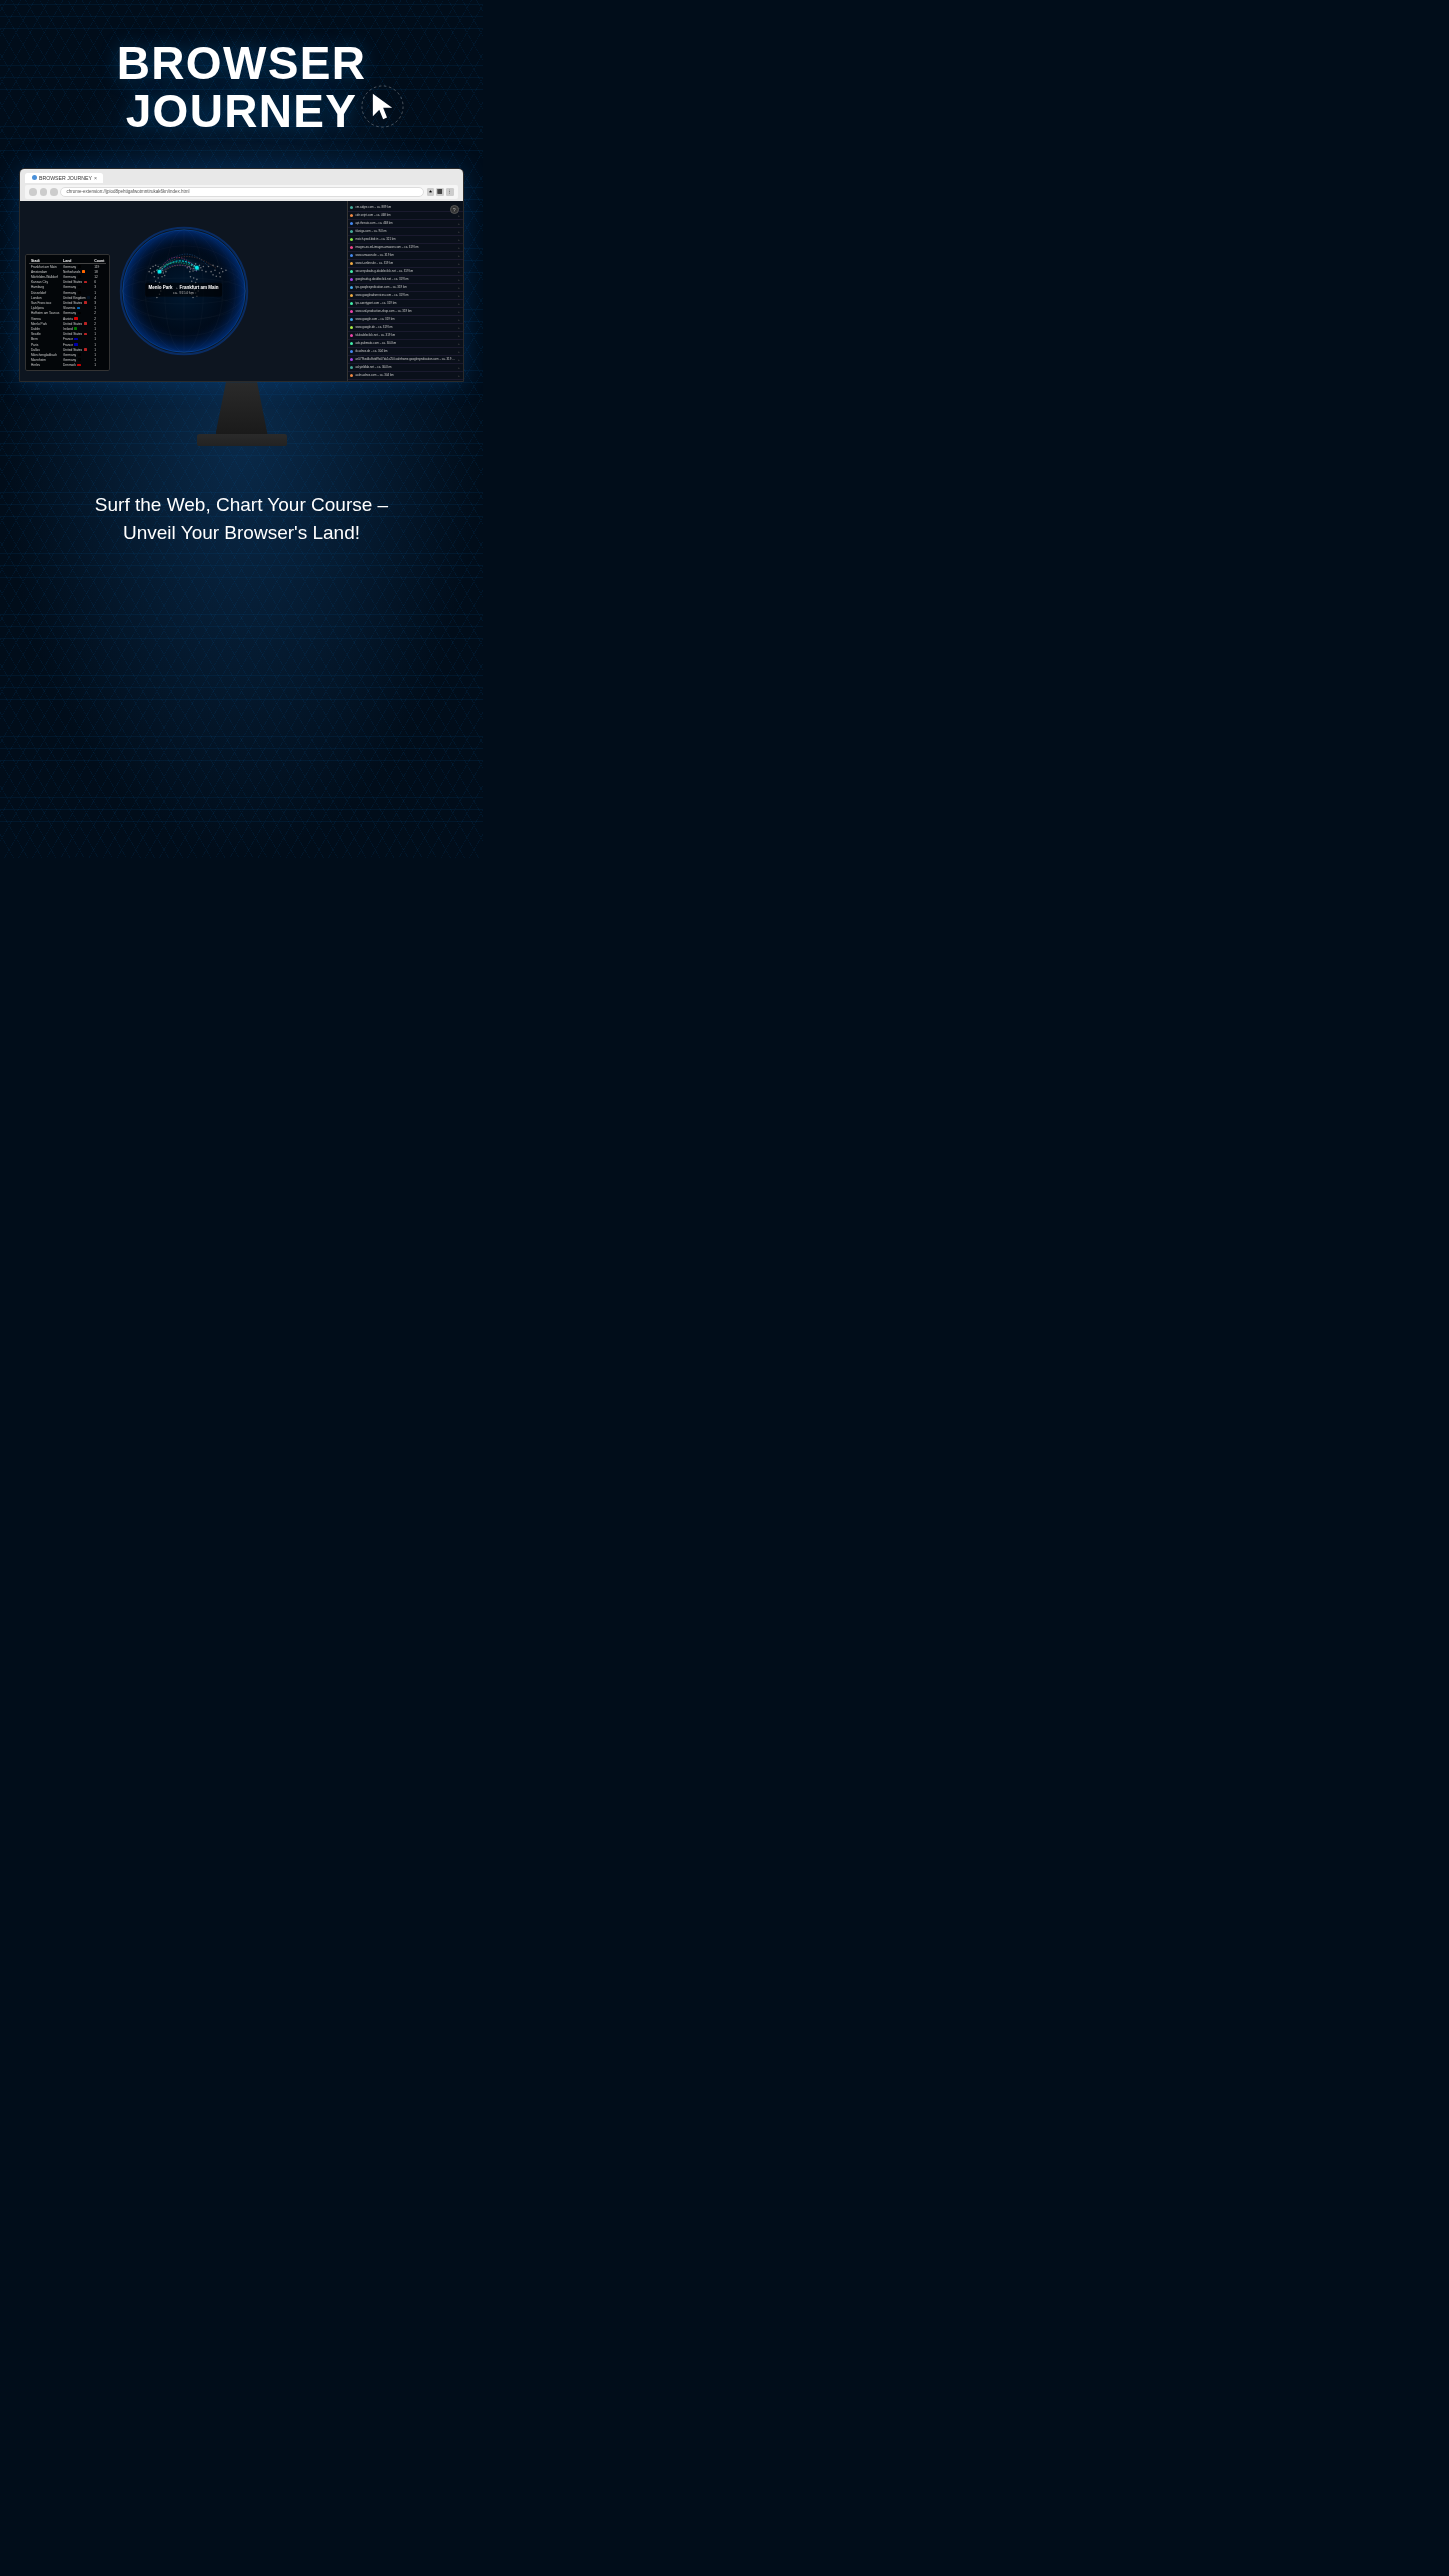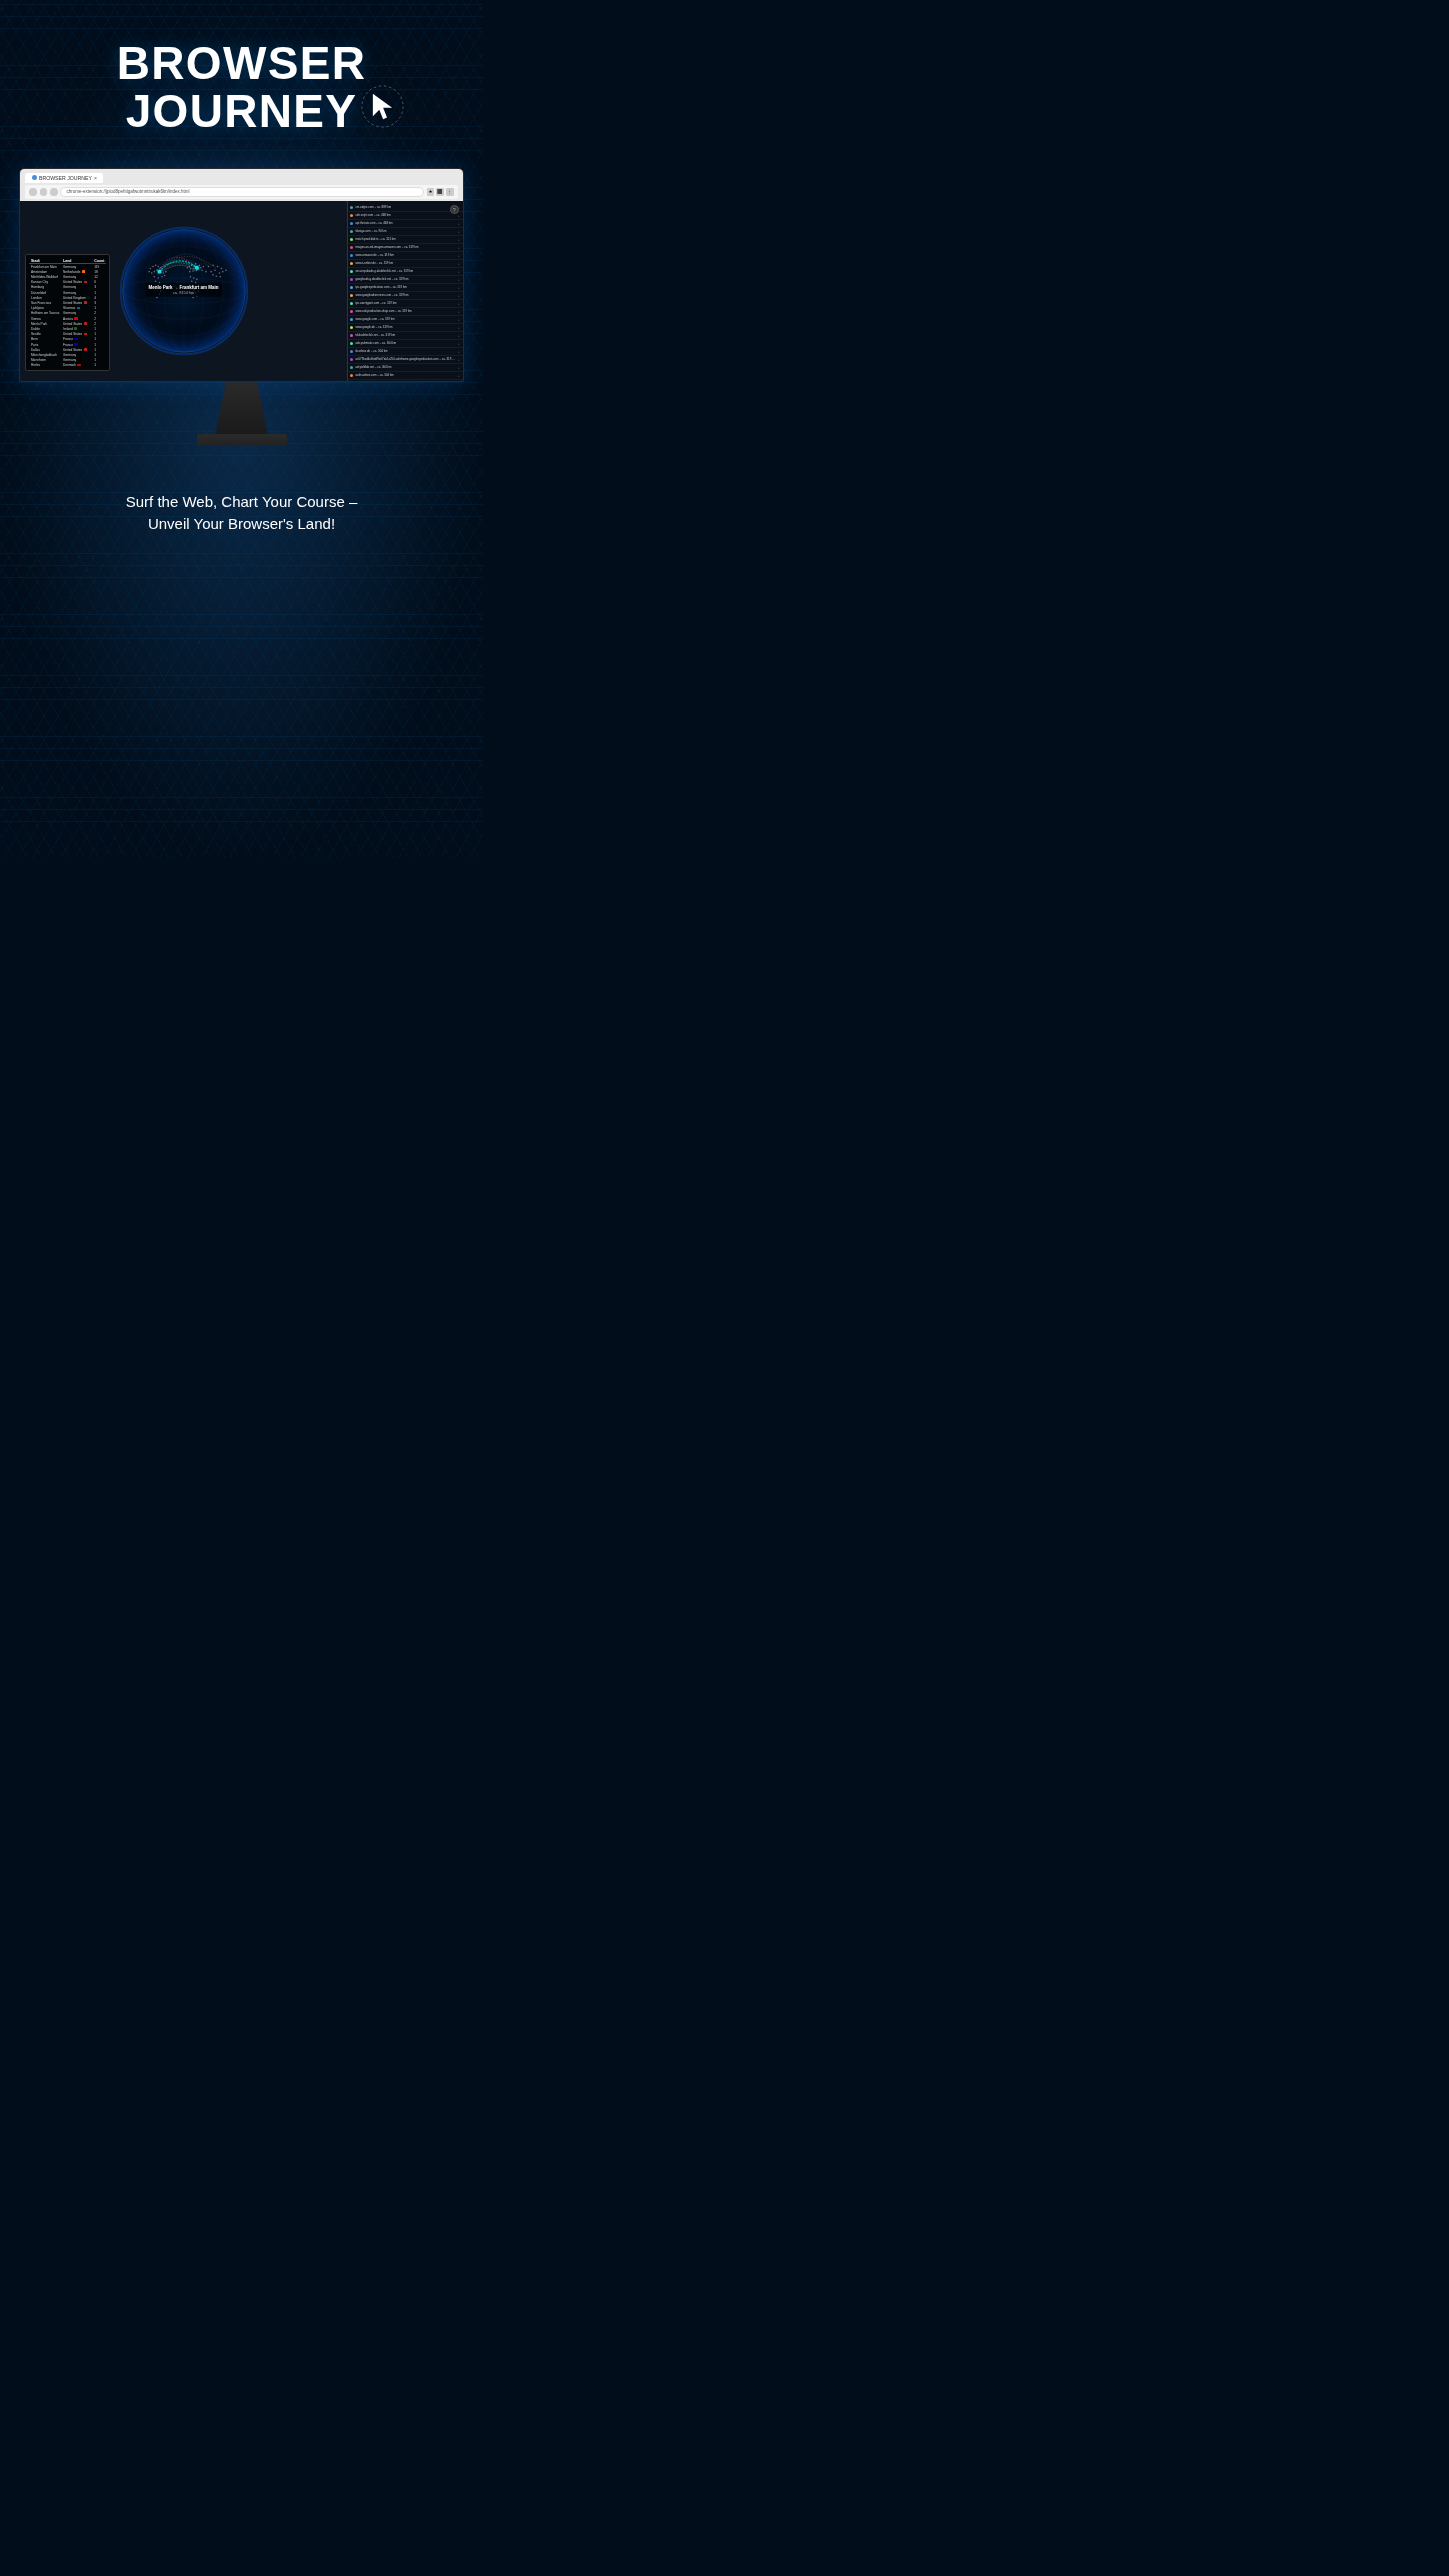--- a/index.html
+++ b/index.html
@@ -382,21 +382,21 @@
       border-radius: 2.6px;
     }
 
     
     .subtitle-section {
       padding: 32px 19.3px 39px;
       text-align: center;
     }
 
     .subtitle-text {
-      font-size: 15px;
+      font-size: 19px;
       color: #ffffff;
       line-height: 1.5;
       font-weight: 400;
     }
   </style>
 </head>
 <body>
 
 <div class="hex-bg"></div>
 <div class="hex-overlay"></div>

